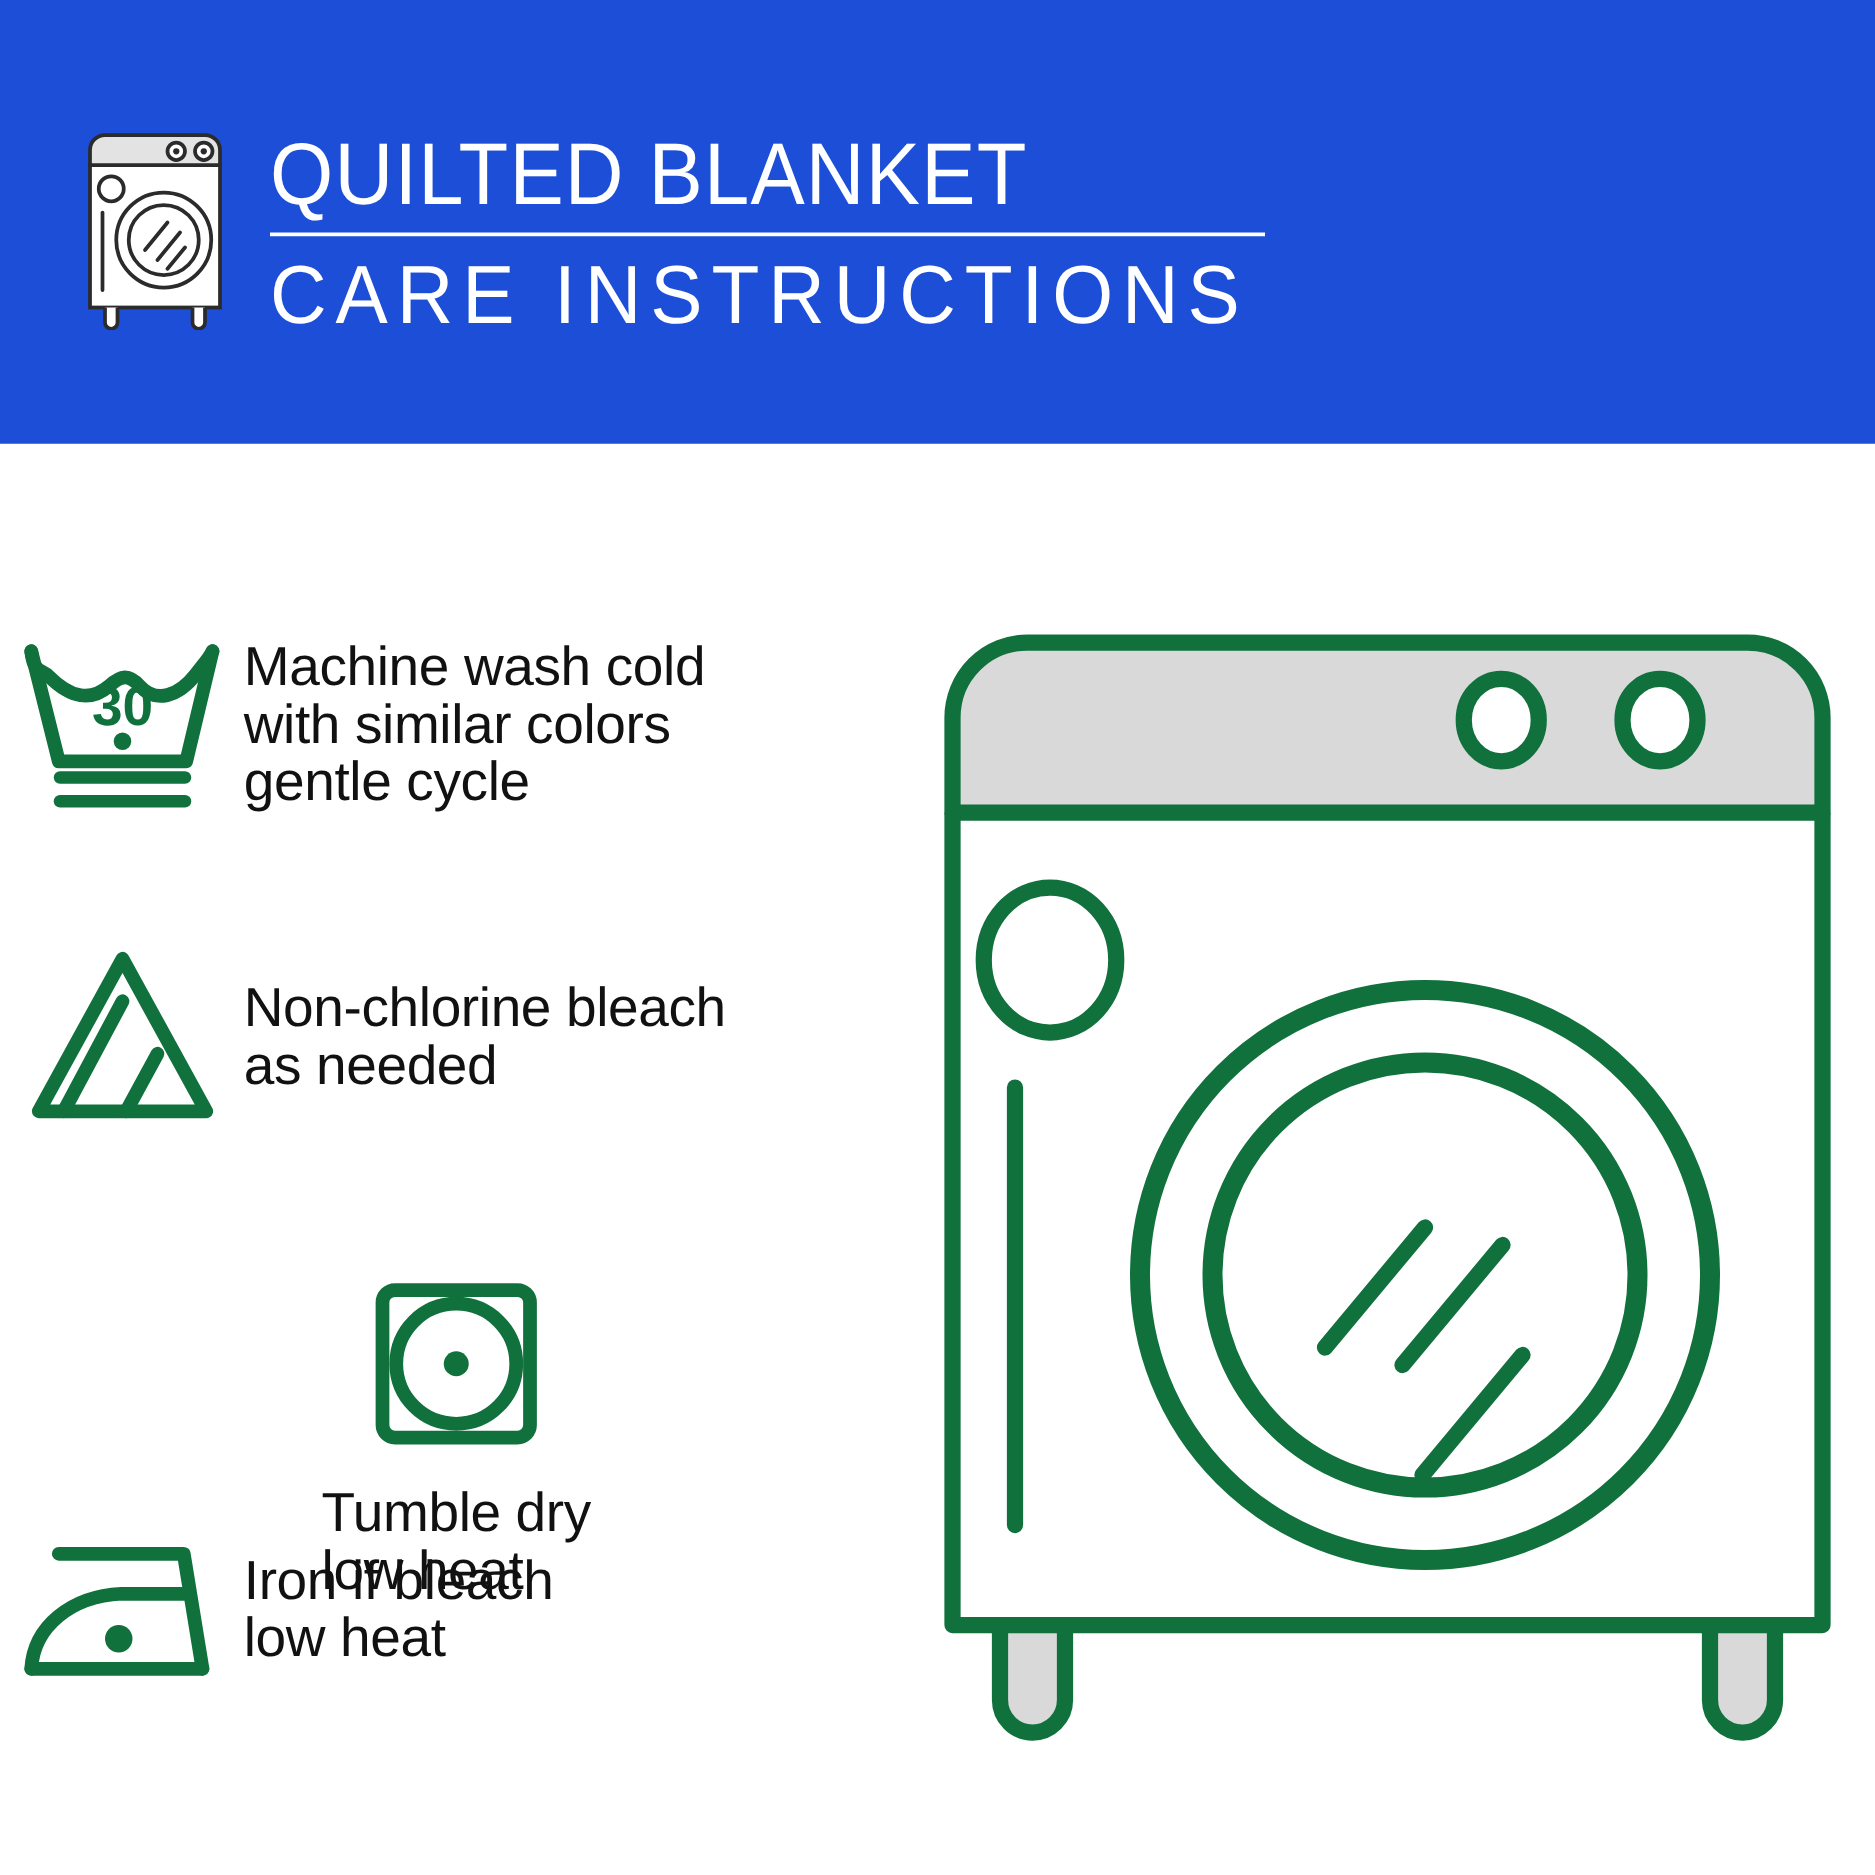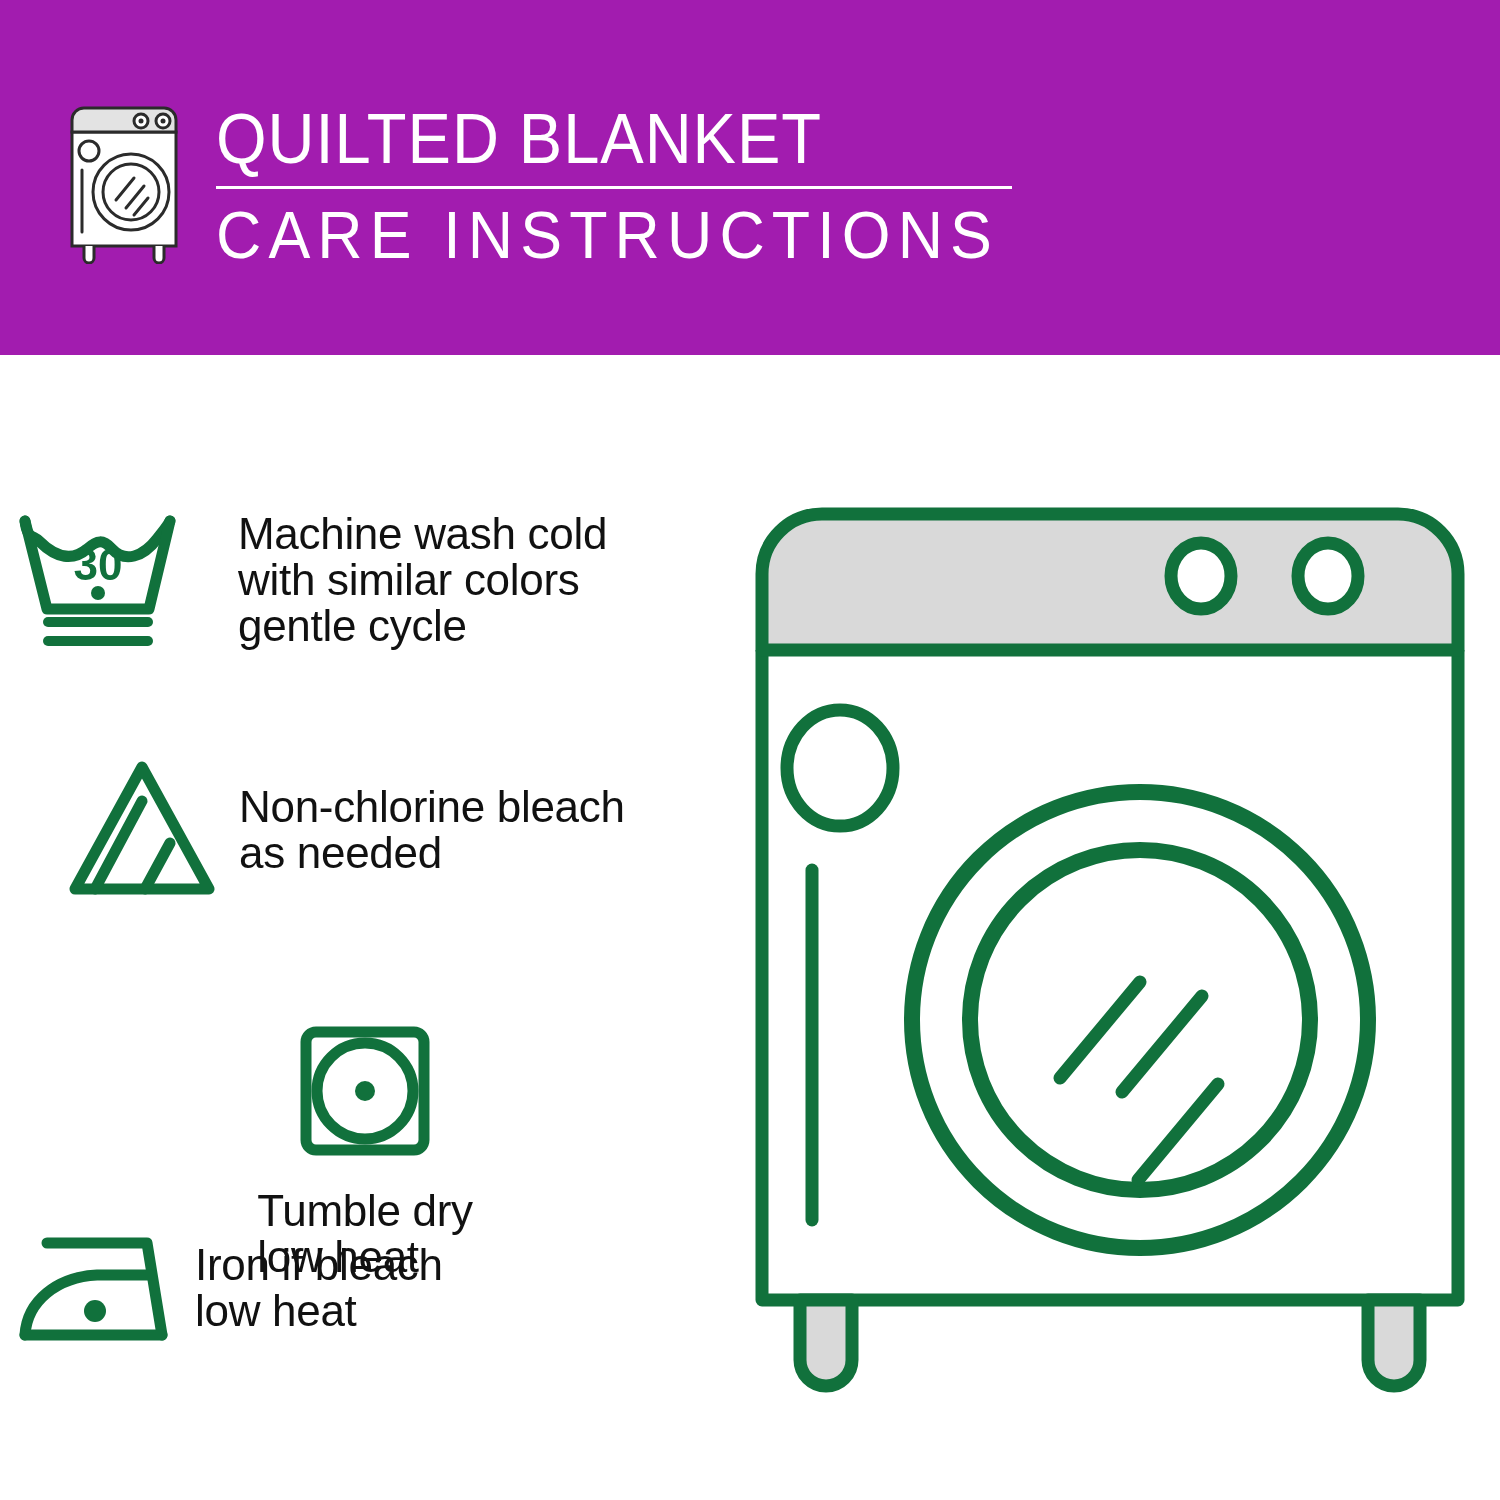--- a/index.html
+++ b/index.html
@@ -15,21 +15,21 @@
     position: relative;
   }
 
   
   #header {
     position: absolute;
     left: 0;
     top: 0;
     width: 1500px;
     height: 355px;
-    background: #a21caf;
+    background: #1d4ed8;
   }
   #header-logo {
     position: absolute;
     left: 62px;
     top: 104px;
     width: 132px;
     height: 160px;
   }
   #header-text {
     position: absolute;
@@ -92,22 +92,22 @@
   .care-row-text {
     flex: 1 1 auto;
     color: #111111;
     font-size: 44px;
     line-height: 46px;
     font-weight: 400;
     letter-spacing: -0.3px;
     white-space: pre-line;
     font-family: "Liberation Sans", sans-serif;
   }
-  #care-row-0 { top: 150px; gap: 43px; }
-  #care-row-1 { top: 400px; margin-left: 44px; }
+  #care-row-0 { top: 150px; }
+  #care-row-1 { top: 400px; }
   #care-row-2 { top: 638px; flex-direction: column; }
   #care-row-3 { top: 858px; }
 
   
   #machine-illustration {
     position: absolute;
     left: 740px;
     top: 480px;
     width: 740px;
     height: 950px;

